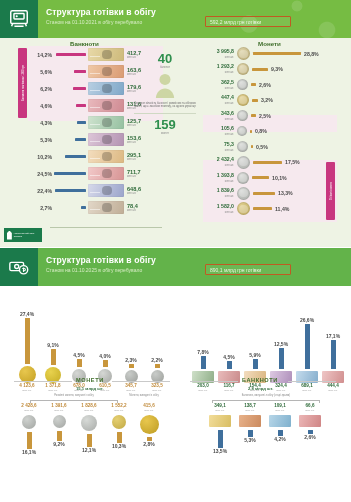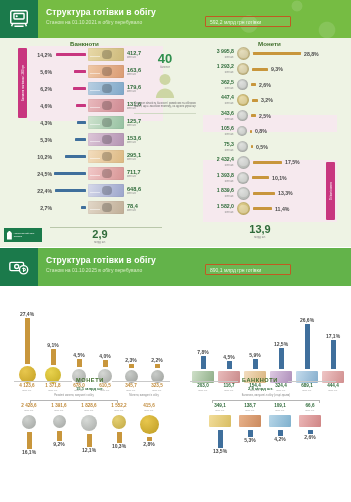--- a/index.html
+++ b/index.html
@@ -369,31 +369,27 @@
         <span class="sub">банкнот</span>
       </div>
       <div class="person">
         <svg viewBox="0 0 24 28" fill="#cdd6a4">
           <circle cx="12" cy="7" r="6"></circle>
           <path d="M2 28c0-6.2 4.5-11 10-11s10 4.8 10 11z"></path>
         </svg>
       </div>
       <p>Середня кількість банкнот і розмінних та обігових монет, що є засобом платежу, на одного українця</p>
       <div class="hrule"></div>
+      <div class="bignum">
+        <span>159</span>
+        <span class="sub">монет</span>
+      </div>
     </div>
 
     <div class="totline" style="left:50px; top:227px; width:112px;"></div>
-    <div class="tot" style="left:70px; top:229px; width:60px;">
-      <div class="v">2,9</div>
-      <div class="u">млрд шт.</div>
-    </div>
-    <div class="tot" style="left:230px; top:224px; width:60px;">
-      <div class="v">13,9</div>
-      <div class="u">млрд шт.</div>
-    </div>
 
     <div class="nbulogo" style="left:4px; top:228px;">
       <div class="mark"></div>
       <div class="txt">Національний банк України</div>
     </div>
   </div>
 
   <div class="panel2">
     <div class="hdr2">
       <div class="iconbox">

